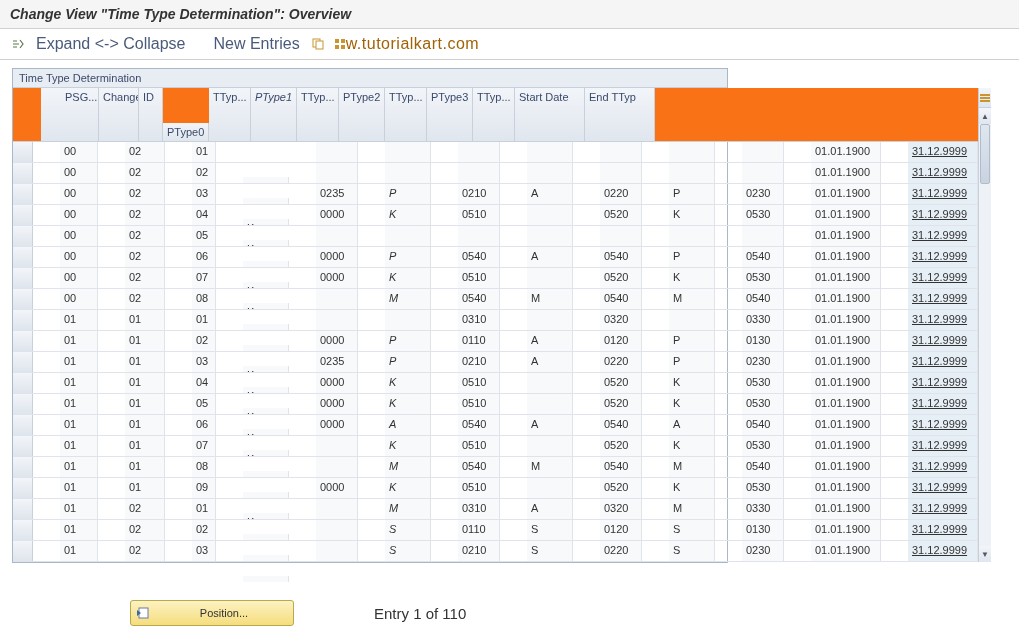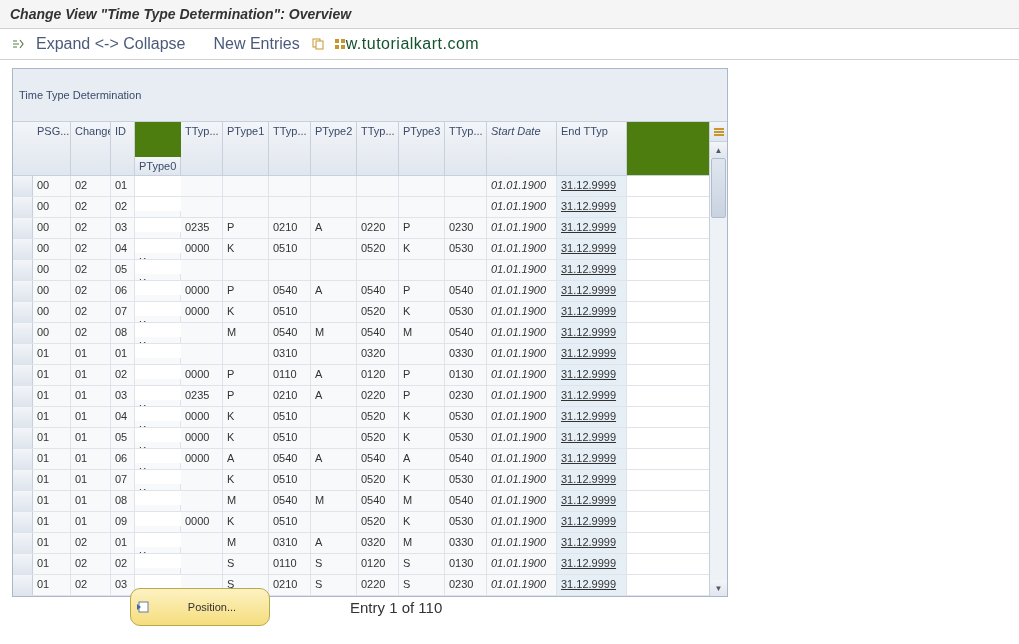--- a/index.html
+++ b/index.html
@@ -38,67 +38,69 @@
       justify-content: center;
       cursor: pointer;
     }
     .toolbar-text {
       color: #4a5a7a;
       font-size: 16px;
       cursor: pointer;
       padding: 0 4px;
     }
     .watermark {
-      color: #14532d;
+      color: #a16207;
       font-size: 16px;
       margin-left: -8px;
       letter-spacing: 0.5px;
     }
     .table-container {
       margin: 8px 12px 0 12px;
       border: 1px solid #a8b8c8;
       width: 716px;
       background: #fff;
     }
     .table-title {
       background: #e8edf3;
       border-bottom: 1px solid #c8d0dc;
-      padding: 20px 6px;
+      padding: 3px 6px;
       color: #3a4a6a;
       font-size: 11px;
     }
     .grid-wrap {
       display: flex;
     }
     .grid {
       flex: 1;
     }
     .grid-header {
       display: flex;
-      background: #4d7c0f;
+      background: #f97316;
       border-bottom: 1px solid #c8d0dc;
+      padding-left: 28px;
     }
     .grid-header .cell {
       background: linear-gradient(#f2f5f9, #e0e6ee);
       border-right: 1px solid #c8d0dc;
       padding: 3px 4px;
       color: #3a4a6a;
       font-size: 11px;
       overflow: hidden;
       white-space: nowrap;
       text-overflow: clip;
     }
     .grid-header .sel-col {
       width: 20px;
       background: linear-gradient(#f2f5f9, #e0e6ee);
     }
     .grid-body .row {
       display: flex;
       height: 21px;
       border-bottom: 1px solid #e0e4ea;
+      gap: 27px;
     }
     .row .sel-cell {
       width: 20px;
       background: linear-gradient(#f2f5f9, #dfe5ed);
       border-right: 1px solid #c8d0dc;
       cursor: pointer;
     }
     .row .cell {
       border-right: 1px solid #e0e4ea;
       padding: 3px 4px;
@@ -111,27 +113,27 @@
     .row .enddate-cell {
       background: #e6eef6;
       text-decoration: underline;
     }
     
     .c-psg   { width: 38px; }
     .c-group { width: 40px; }
     .c-id    { width: 24px; }
     .c-pt0   { width: 46px; margin-top: 35px; }
     .c-tt0   { width: 42px; }
-    .c-pt1   { width: 46px; }
+    .c-pt1   { width: 46px; font-style: italic; }
     .c-tt1   { width: 42px; }
     .c-pt2   { width: 46px; }
     .c-tt2   { width: 42px; }
     .c-pt3   { width: 46px; }
     .c-tt3   { width: 42px; }
-    .c-sd    { width: 70px; font-style: italic; }
+    .c-sd    { width: 70px; }
     .c-ed    { width: 70px; }
 
     .scroll-col {
       width: 18px;
       background: #e8edf3;
       border-left: 1px solid #c8d0dc;
       display: flex;
       flex-direction: column;
     }
     .scroll-header-icon {
@@ -168,24 +170,24 @@
       width: 100%;
       display:flex;
       align-items:center;
       padding-left: 130px;
       gap: 80px;
     }
     .position-btn {
       display:flex;align-items:center;
       background: linear-gradient(#fdf2c1,#f5dd7e);
       border:1px solid #b8a94a;
-      border-radius:10px;
-      padding: 18px 4px;
+      border-radius:3px;
+      padding: 12px 4px;
       cursor:pointer;
-      width: 140px;
+      width: 164px;
       height: 22px;
     }
     .position-btn .icon-box{
       width:16px;height:14px;display:flex;align-items:center;justify-content:center;
       margin-right:8px;
     }
     .position-btn span.lbl{
       flex:1;text-align:center;color:#333;font-size:11px;
     }
     .entry-text{

